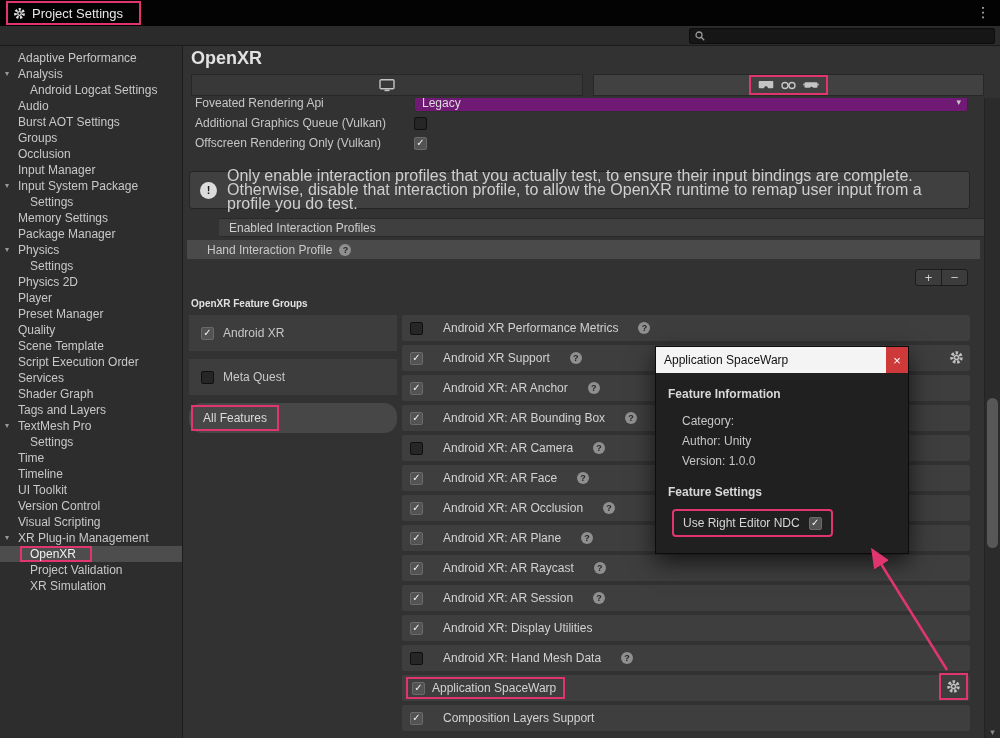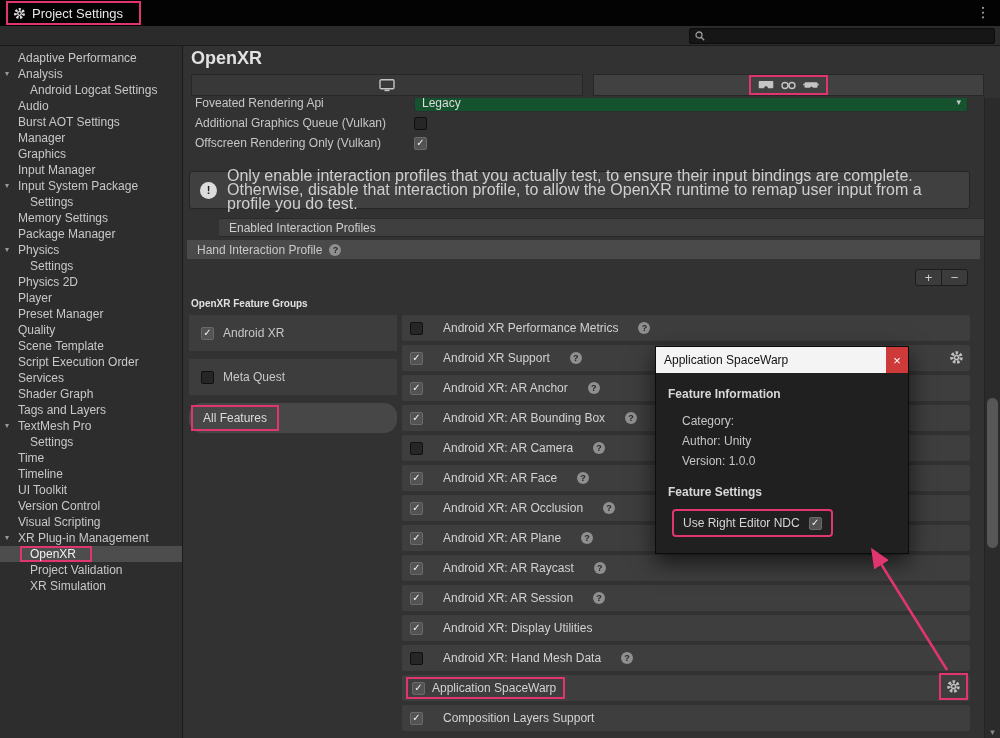--- a/index.html
+++ b/index.html
@@ -41,33 +41,33 @@
   
   .body-clip{position:absolute;top:52px;left:0;right:16px;bottom:0;overflow:hidden;}
   .body-inner{margin-top:-5px;}
   .vscroll{position:absolute;top:52px;right:0;bottom:0;width:16px;background:#2b2b2b;border-left:1px solid #232323;}
   .vthumb{position:absolute;left:2px;right:2px;top:300px;height:150px;background:#575757;border-radius:6px;cursor:grab;}
   .varrow{position:absolute;bottom:1px;left:0;right:0;text-align:center;font-size:9px;color:#8a8a8a;cursor:pointer;}
 
   
   .prop-row{display:flex;align-items:center;height:20px;padding-left:12px;}
   .prop-label{width:219px;flex:none;color:#c6c6c6;}
-  .dropdown{flex:1;margin-right:16px;height:17px;background:#14532d;border:1px solid #2e2e2e;border-radius:3px;display:flex;align-items:center;padding:0 7px;position:relative;color:#dcdcdc;cursor:pointer;text-align:center;}
+  .dropdown{flex:1;margin-right:16px;height:17px;background:#701a75;border:1px solid #2e2e2e;border-radius:3px;display:flex;align-items:center;padding:0 7px;position:relative;color:#dcdcdc;cursor:pointer;text-align:center;}
   .dropdown .caret{position:absolute;right:6px;top:1px;font-size:9px;color:#c8c8c8;}
   .checkbox{width:13px;height:13px;flex:none;background:#262626;border:1px solid #0f0f0f;border-radius:2px;display:flex;align-items:center;justify-content:center;font-size:10px;line-height:1;color:transparent;cursor:pointer;}
   .checkbox.on{background:#535353;border-color:#6a6a6a;color:#f2f2f2;}
 
   
   .info-box{display:flex;gap:10px;align-items:center;background:#404040;border:1px solid #252525;border-radius:3px;height:38px;margin:18px 14px 9px 6px;padding:4px 10px;}
   .info-icon{width:17px;height:17px;flex:none;border-radius:50%;background:#dcdcdc;color:#1e1e1e;font-weight:bold;font-size:11px;display:flex;align-items:center;justify-content:center;}
   .info-text{font-size:16px;line-height:14px;color:#cfcfcf;}
 
   
   .section-header{height:19px;line-height:18px;background:#3f3f3f;border-top:1px solid #2a2a2a;border-bottom:1px solid #2a2a2a;padding-left:10px;color:#cdcdcd;margin-left:36px;}
-  .profile-row{margin:3px 4px 0 4px;height:19px;background:#4a4a4a;display:flex;align-items:center;gap:7px;padding-left:10px;}
+  .profile-row{margin:3px 4px 0 4px;height:19px;background:#4a4a4a;display:flex;align-items:center;gap:7px;padding-left:20px;}
   .help{width:12px;height:12px;flex:none;border-radius:50%;background:#8f8f8f;color:#262626;font-size:9px;font-weight:bold;display:flex;align-items:center;justify-content:center;cursor:pointer;}
   .pm-box{width:53px;height:17px;margin:10px 16px 0 auto;background:#3c3c3c;border:1px solid #1c1c1c;border-radius:3px;display:flex;}
   .pm-cell{flex:1;display:flex;align-items:center;justify-content:center;font-size:13px;color:#cfcfcf;cursor:pointer;}
   .pm-cell:first-child{border-right:1px solid #1c1c1c;}
 
   
   .fg-heading{margin:12px 0 6px 8px;font-size:10px;font-weight:bold;color:#e0e0e0;}
   .fg-cols{display:flex;gap:5px;margin:4px 14px 0 6px;align-items:flex-start;}
   .fg-groups{width:208px;flex:none;display:flex;flex-direction:column;gap:8px;}
   .fg-group{height:36px;background:#3d3d3d;display:flex;align-items:center;gap:9px;padding-left:12px;cursor:pointer;}
@@ -123,22 +123,22 @@
 </div>
 
 <div class="content">
 
   <div class="sidebar">
     <div class="sb-item"><span>Adaptive Performance</span></div>
     <div class="sb-item"><span class="arrow">▾</span><span>Analysis</span></div>
     <div class="sb-item ind2"><span>Android Logcat Settings</span></div>
     <div class="sb-item"><span>Audio</span></div>
     <div class="sb-item"><span>Burst AOT Settings</span></div>
-    <div class="sb-item"><span>Manager</span></div>
-    <div class="sb-item"><span>Graphics</span></div>
+    <div class="sb-item"><span>Groups</span></div>
+    <div class="sb-item"><span>Occlusion</span></div>
     <div class="sb-item"><span>Input Manager</span></div>
     <div class="sb-item"><span class="arrow">▾</span><span>Input System Package</span></div>
     <div class="sb-item ind2"><span>Settings</span></div>
     <div class="sb-item"><span>Memory Settings</span></div>
     <div class="sb-item"><span>Package Manager</span></div>
     <div class="sb-item"><span class="arrow">▾</span><span>Physics</span></div>
     <div class="sb-item ind2"><span>Settings</span></div>
     <div class="sb-item"><span>Physics 2D</span></div>
     <div class="sb-item"><span>Player</span></div>
     <div class="sb-item"><span>Preset Manager</span></div>

